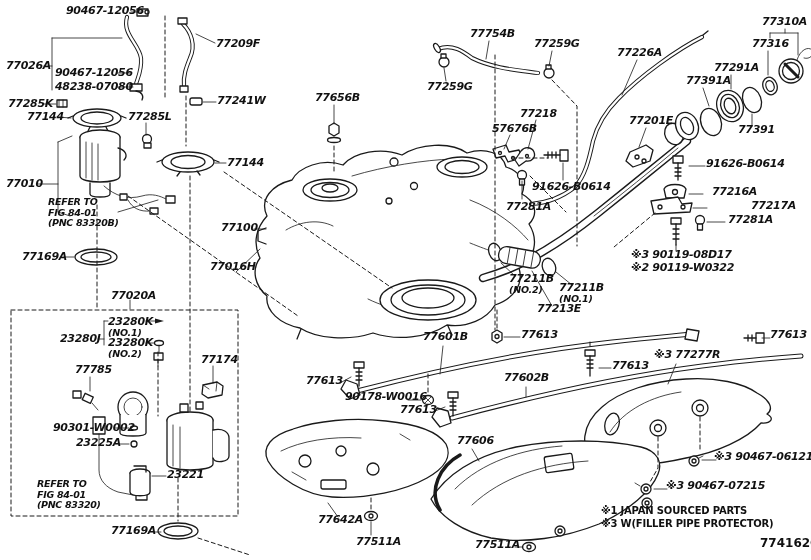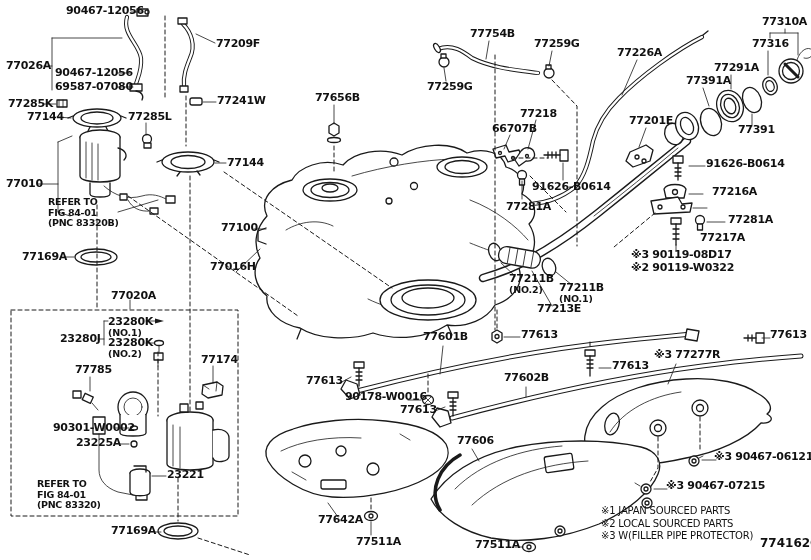--- a/index.html
+++ b/index.html
@@ -1,29 +1,29 @@
 <!DOCTYPE html>
 <html><head>
 <meta charset="utf-8">
 <style>
   html,body{margin:0;padding:0;background:#fff;}
   .stage{
     position:relative;width:811px;height:560px;background:#ffffff;overflow:hidden;
     font-family:"DejaVu Sans",sans-serif;color:#111;
   }
   .stage svg{position:absolute;left:0;top:0;}
-  #label-layer{position:absolute;left:0;top:0;width:717px;height:560px;}
+  #label-layer{position:absolute;left:0;top:0;width:717px;height:560px;font-style:italic;}
   .part-label{
     position:absolute;font-weight:bold;font-size:11px;line-height:1.05;
     letter-spacing:-0.3px;white-space:nowrap;color:#111;
   }
   .part-label .sub{font-size:9.5px;letter-spacing:-0.2px;}
   .part-label.small{font-size:9.5px;line-height:1.12;}
   .legend{
-    position:absolute;left:601px;top:505px;font-weight:normal;font-size:10px;
+    position:absolute;left:601px;top:505px;font-weight:bold;font-size:10px;
     line-height:12.5px;letter-spacing:-0.2px;white-space:nowrap;
   }
   .diagram-code{
     position:absolute;left:760px;top:536px;font-weight:bold;font-size:12px;
     letter-spacing:0;
   }
   
   .ln,.thin,.dash,.po,.pi,.bo,.bi{fill:none;}
   .thin{stroke-width:0.8;}
   .dash{stroke-width:1;stroke-dasharray:4 3;}
@@ -340,21 +340,21 @@
       <div class="part-label" style="left: 216px; top: 38px;">
         <div>77209F</div>
       </div>
       <div class="part-label" style="left: 6px; top: 60px;">
         <div>77026A</div>
       </div>
       <div class="part-label" style="left: 55px; top: 67px;">
         <div>90467-12056</div>
       </div>
       <div class="part-label" style="left: 55px; top: 81px;">
-        <div>69587-07080</div>
+        <div>48238-07080</div>
       </div>
       <div class="part-label" style="left: 8px; top: 98px;">
         <div>77285K</div>
       </div>
       <div class="part-label" style="left: 27px; top: 111px;">
         <div>77144</div>
       </div>
       <div class="part-label" style="left: 128px; top: 111px;">
         <div>77285L</div>
       </div>
@@ -430,21 +430,21 @@
       <div class="part-label" style="left: 427px; top: 81px;">
         <div>77259G</div>
       </div>
       <div class="part-label" style="left: 617px; top: 47px;">
         <div>77226A</div>
       </div>
       <div class="part-label" style="left: 520px; top: 108px;">
         <div>77218</div>
       </div>
       <div class="part-label" style="left: 492px; top: 123px;">
-        <div>66707B</div>
+        <div>57676B</div>
       </div>
       <div class="part-label" style="left: 532px; top: 181px;">
         <div>91626-B0614</div>
       </div>
       <div class="part-label" style="left: 506px; top: 201px;">
         <div>77281A</div>
       </div>
       <div class="part-label" style="left: 629px; top: 115px;">
         <div>77201E</div>
       </div>
@@ -462,21 +462,21 @@
       </div>
       <div class="part-label" style="left: 738px; top: 124px;">
         <div>77391</div>
       </div>
       <div class="part-label" style="left: 706px; top: 158px;">
         <div>91626-B0614</div>
       </div>
       <div class="part-label" style="left: 712px; top: 186px;">
         <div>77216A</div>
       </div>
-      <div class="part-label" style="left: 700px; top: 200px; margin-top: 32px;">
+      <div class="part-label" style="left: 751px; top: 200px;">
         <div>77217A</div>
       </div>
       <div class="part-label" style="left: 728px; top: 214px;">
         <div>77281A</div>
       </div>
       <div class="part-label" style="left: 631px; top: 249px;">
         <div>※3 90119-08D17</div>
       </div>
       <div class="part-label" style="left: 631px; top: 262px;">
         <div>※2 90119-W0322</div>
@@ -534,19 +534,18 @@
       <div class="part-label" style="left: 356px; top: 536px;">
         <div>77511A</div>
       </div>
       <div class="part-label" style="left: 475px; top: 539px;">
         <div>77511A</div>
       </div>
     </div>
 
 <div class="legend">
   <div>※1 JAPAN SOURCED PARTS</div>
-  <div>※2 LOCAL SOURCED PARTS</div>
   <div>※3 W(FILLER PIPE PROTECTOR)</div>
 </div>
 
 <div class="diagram-code">774162C</div>
 
 </div>
 
 </body></html>

